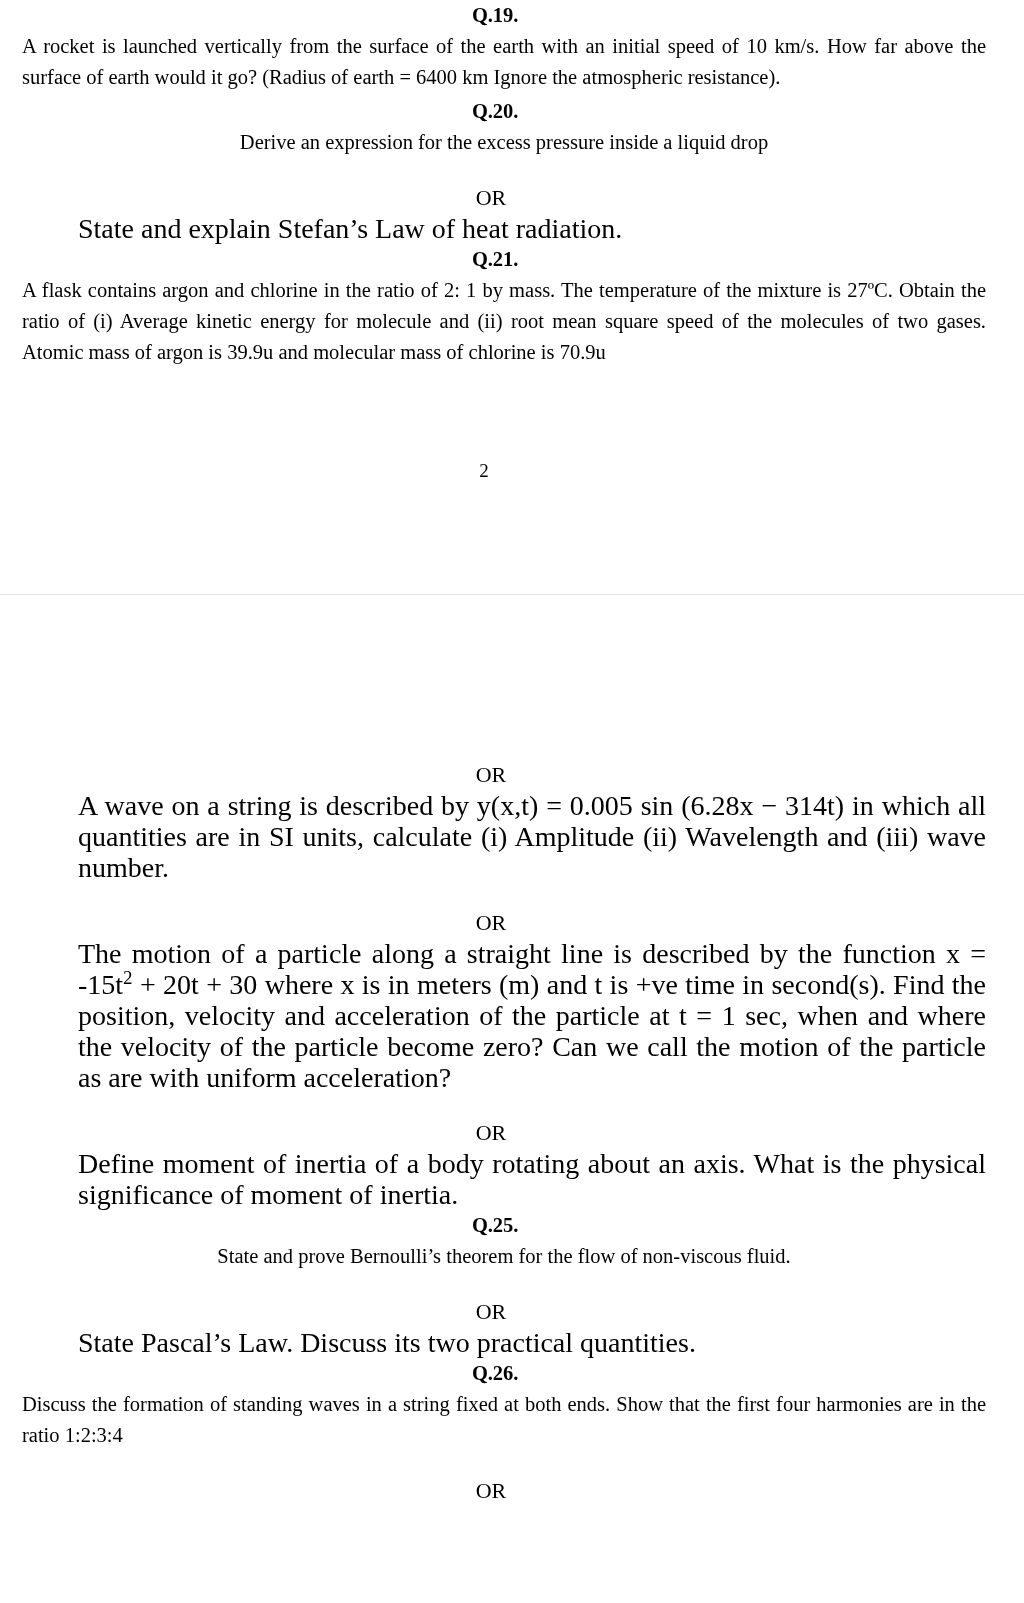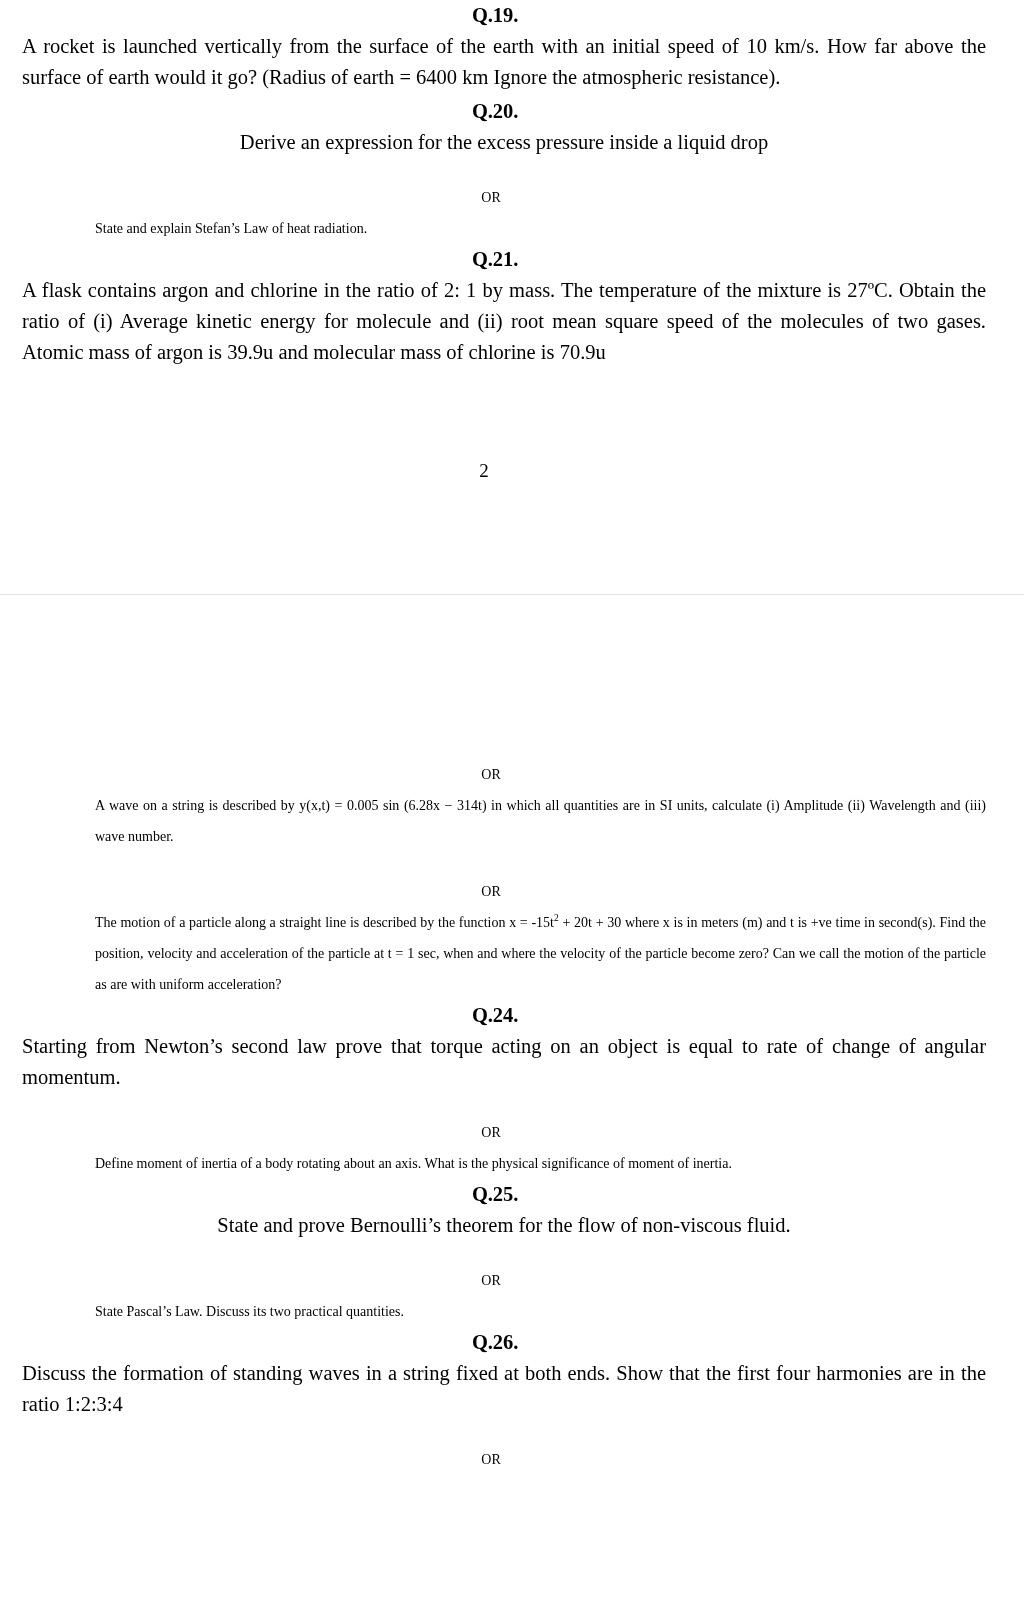--- a/index.html
+++ b/index.html
@@ -42,31 +42,31 @@
     font-size: 20.5px;
     line-height: 31px;
     text-align: justify;
     text-justify: inter-word;
     hyphens: none;
   }
   .q-body.nojust {
     text-align: left;
   }
   .indented {
-    margin-left: 73px;
-    font-size: 14px;
+    margin-left: 56px;
+    font-size: 28px;
     line-height: 31px;
     text-align: justify;
   }
   .indented.nojust {
     text-align: left;
   }
   .or-line {
     margin-left: 64px;
-    font-size: 14px;
+    font-size: 22px;
     line-height: 31px;
     text-align: center;
     padding-right: 90px;
     margin-top: 24px;
   }
   .page-number {
     text-align: center;
     font-size: 19px;
     line-height: 30px;
     margin-top: 88px;
@@ -118,24 +118,20 @@
   <div class="gap-after-break"></div>
 
   <div class="section">
 
     <div class="or-line">OR</div>
     <div class="indented">A wave on a string is described by y(x,t) = 0.005 sin (6.28x − 314t) in which all quantities are in SI units, calculate (i) Amplitude (ii) Wavelength and (iii) wave number.</div>
 
     <div class="or-line">OR</div>
     <div class="indented"><span>The motion of a particle along a straight line is described by the function x = -15t</span><sup>2</sup><span> + 20t + 30 where x is in meters (m) and t is +ve time in second(s). Find the position, velocity and acceleration of the particle at t = 1 sec, when and where the velocity of the particle become zero? Can we call the motion of the particle as are with uniform acceleration?</span></div>
 
-    <div class="q-block">
-      <div class="q-label">Q.24.</div>
-      <div class="q-body">Starting from Newton’s second law prove that torque acting on an object is equal to rate of change of angular momentum.</div>
-    </div>
     <div class="or-line">OR</div>
     <div class="indented">Define moment of inertia of a body rotating about an axis. What is the physical significance of moment of inertia.</div>
 
     <div class="q-block">
       <div class="q-label">Q.25.</div>
       <div class="q-body nojust">State and prove Bernoulli’s theorem for the flow of non-viscous fluid.</div>
     </div>
     <div class="or-line">OR</div>
     <div class="indented nojust">State Pascal’s Law. Discuss its two practical quantities.</div>
 

